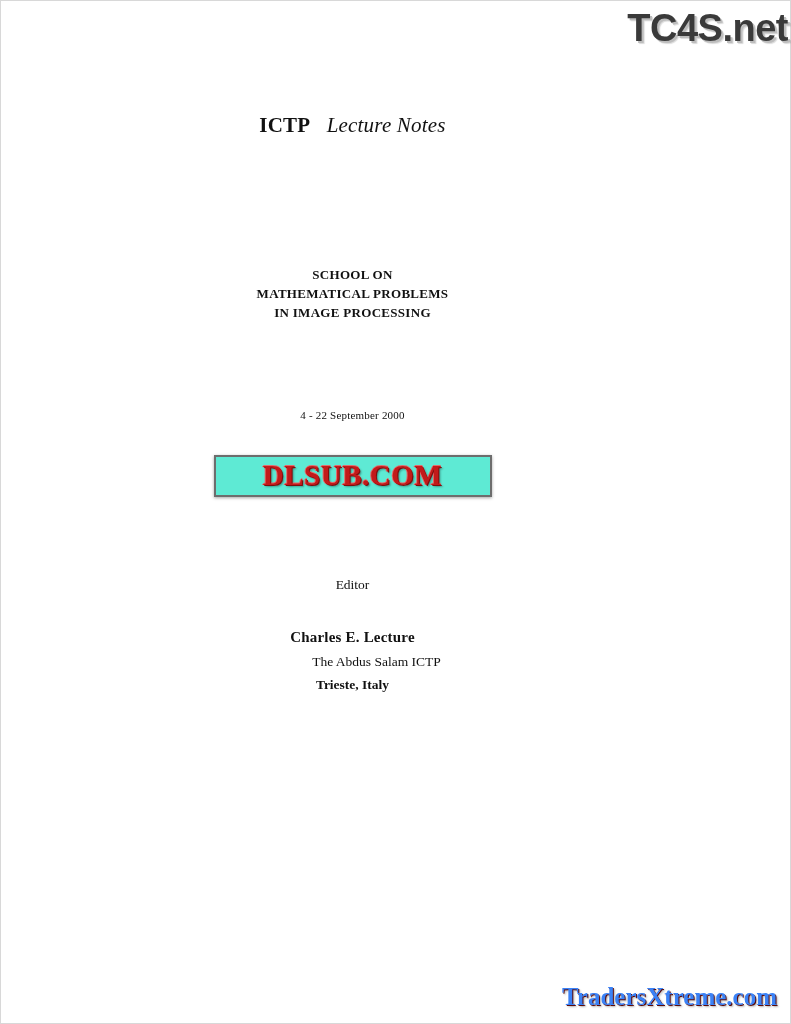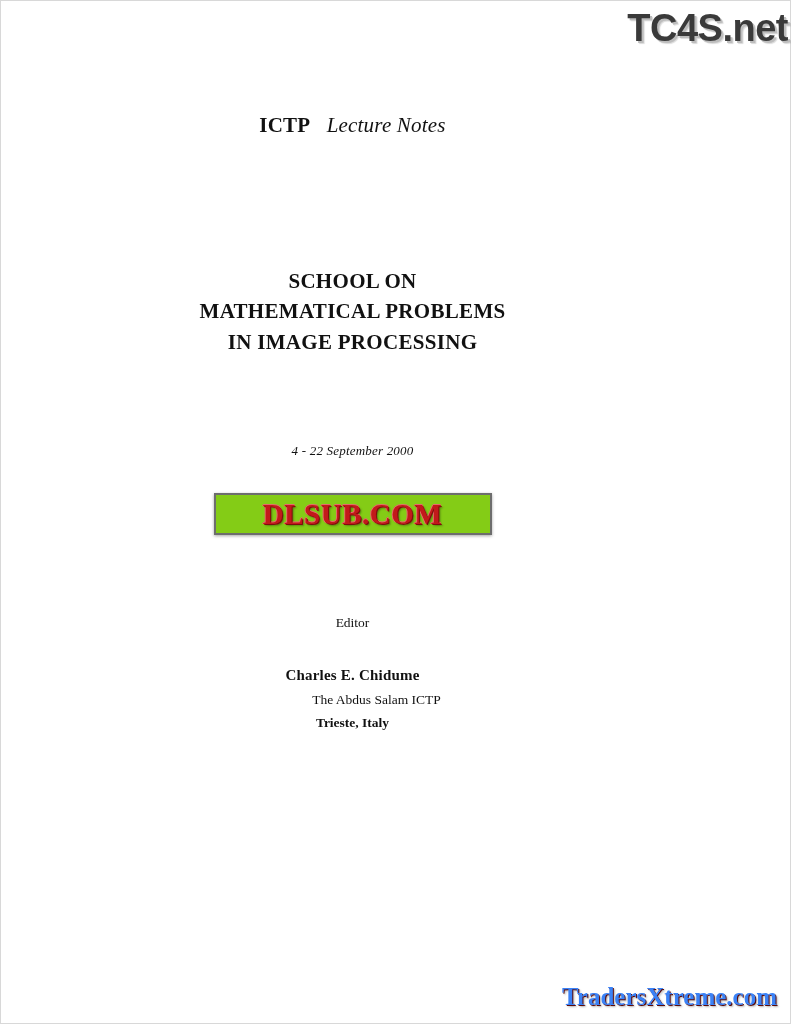--- a/index.html
+++ b/index.html
@@ -60,39 +60,38 @@
     font-family: "Liberation Serif", serif;
   }
   .series-line .lect {
     font-style: italic;
     font-family: "Liberation Serif", serif;
   }
 
   .title-block {
     margin-top: 128px;
     font-weight: bold;
-    font-size: 21px;
+    font-size: 13px;
     line-height: 1.45;
     letter-spacing: 0.3px;
   }
   .title-block div { white-space: nowrap; }
 
   .dates {
     margin-top: 86px;
-    font-size: 13px;
+    font-size: 11px;
     letter-spacing: 0.2px;
-    font-style: italic;
   }
 
   
   .stamp {
     margin: 34px auto 0 auto;
     width: 278px;
     height: 42px;
-    background: #84cc16;
+    background: #5eead4;
     border: 2px solid #6d6d6d;
     box-shadow: 0 1px 3px rgba(0,0,0,0.35);
     display: flex;
     align-items: center;
     justify-content: center;
     box-sizing: border-box;
   }
   .stamp-inner {
     font-family: "Liberation Serif", serif;
     font-weight: bold;
@@ -164,21 +163,21 @@
       <div>IN IMAGE PROCESSING</div>
     </div>
 
     <div class="dates">4 - 22 September 2000</div>
 
     <div class="stamp">
       <span class="stamp-inner">DLSUB.COM</span>
     </div>
 
     <div class="editor-label">Editor</div>
-    <div class="editor-name">Charles E. Chidume</div>
+    <div class="editor-name">Charles E. Lecture</div>
     <div class="editor-aff">The Abdus Salam ICTP</div>
     <div class="editor-city">Trieste, Italy</div>
 
   </div>
 
   <div class="wm-bottom">TradersXtreme.com</div>
 
 </div>
 
 </body></html>

